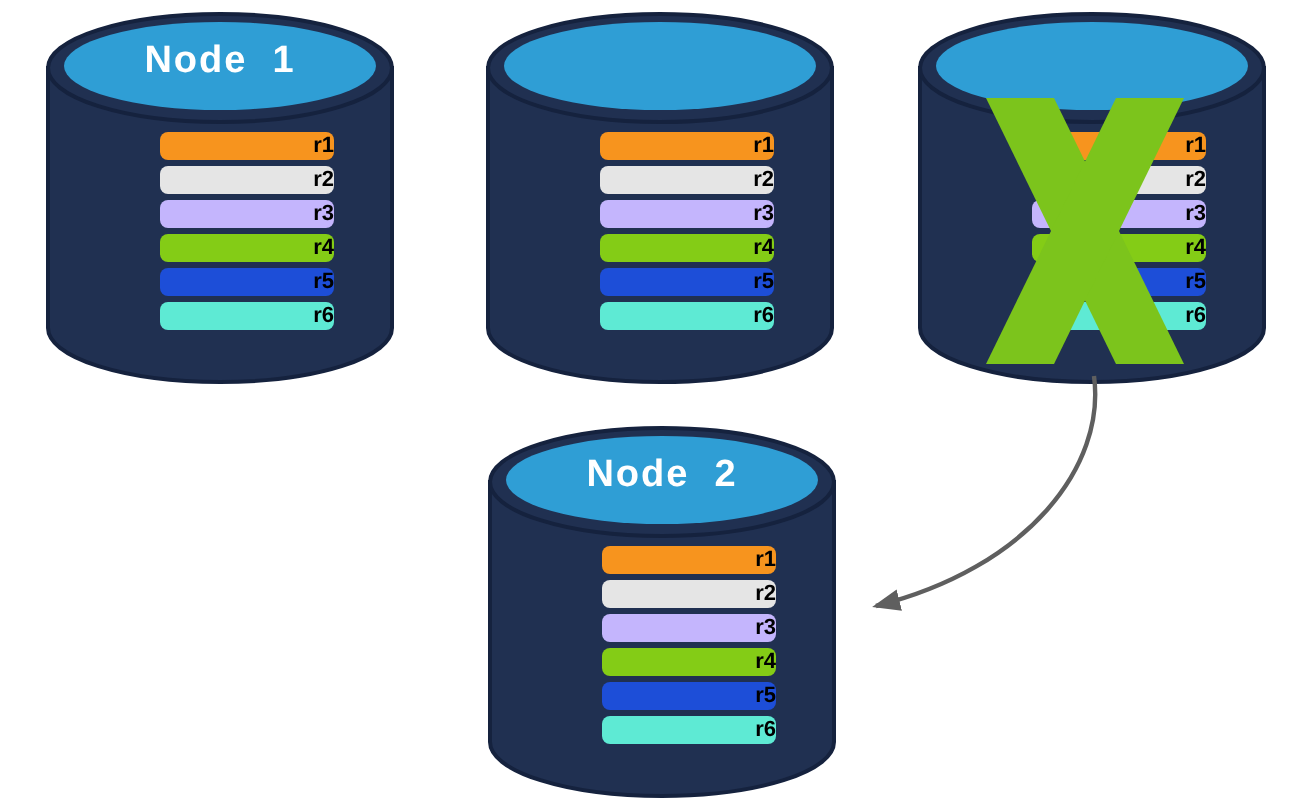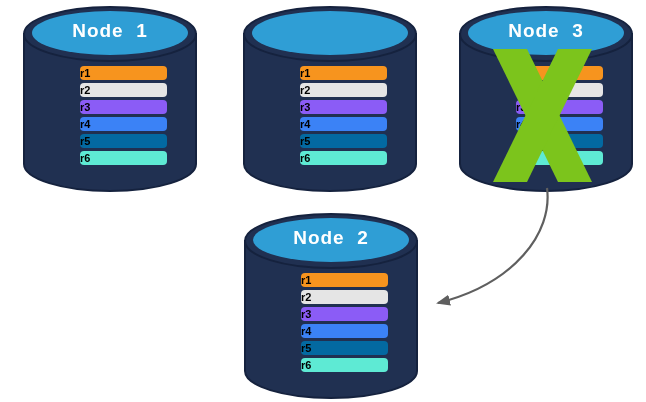--- a/index.html
+++ b/index.html
@@ -36,32 +36,32 @@
     position: absolute;
     top: 62px;
     left: 50%;
     transform: translateX(-50%);
     width: 114px;
   }
   .row {
     height: 14px;
     margin-bottom: 3px;
     border-radius: 4px;
-    text-align: left;
+    text-align: right;
     font-size: 11px;
     font-weight: bold;
     line-height: 14px;
     color: #000000;
     margin-left: 27px;
   }
   .row-r1 { background: #F7941E; }
   .row-r2 { background: #e5e5e5; }
-  .row-r3 { background: #8b5cf6; }
-  .row-r4 { background: #3b82f6; }
-  .row-r5 { background: #0369a1; }
+  .row-r3 { background: #c4b5fd; }
+  .row-r4 { background: #84cc16; }
+  .row-r5 { background: #1d4ed8; }
   .row-r6 { background: #5eead4; }
   .overlay {
     position: absolute;
     left: 0; top: 0;
     pointer-events: none;
   }
 </style>
 </head>
 <body>
 
@@ -99,21 +99,20 @@
       <div class="row row-r6">r6</div>
     </div>
   </div>
 
   <div class="node" style="left:456px; top:4px;">
     <svg class="cyl" width="180" height="192" viewBox="0 0 180 192">
       <path d="M4,30 L4,160 A86,27 0 0 0 176,160 L176,30 Z" fill="#203051" stroke="#15223E" stroke-width="2"></path>
       <ellipse cx="90" cy="30" rx="86" ry="27" fill="#203051" stroke="#15223E" stroke-width="2"></ellipse>
       <ellipse cx="90" cy="29" rx="78" ry="22" fill="#2F9ED5"></ellipse>
     </svg>
-    <div class="node-title">Node  3</div>
     <div class="rows">
       <div class="row row-r1">r1</div>
       <div class="row row-r2">r2</div>
       <div class="row row-r3">r3</div>
       <div class="row row-r4">r4</div>
       <div class="row row-r5">r5</div>
       <div class="row row-r6">r6</div>
     </div>
     <svg class="overlay" width="180" height="192" viewBox="0 0 180 192">
       <polygon points="37,45 71,45 136,178 102,178" fill="#7CC41C"></polygon>

